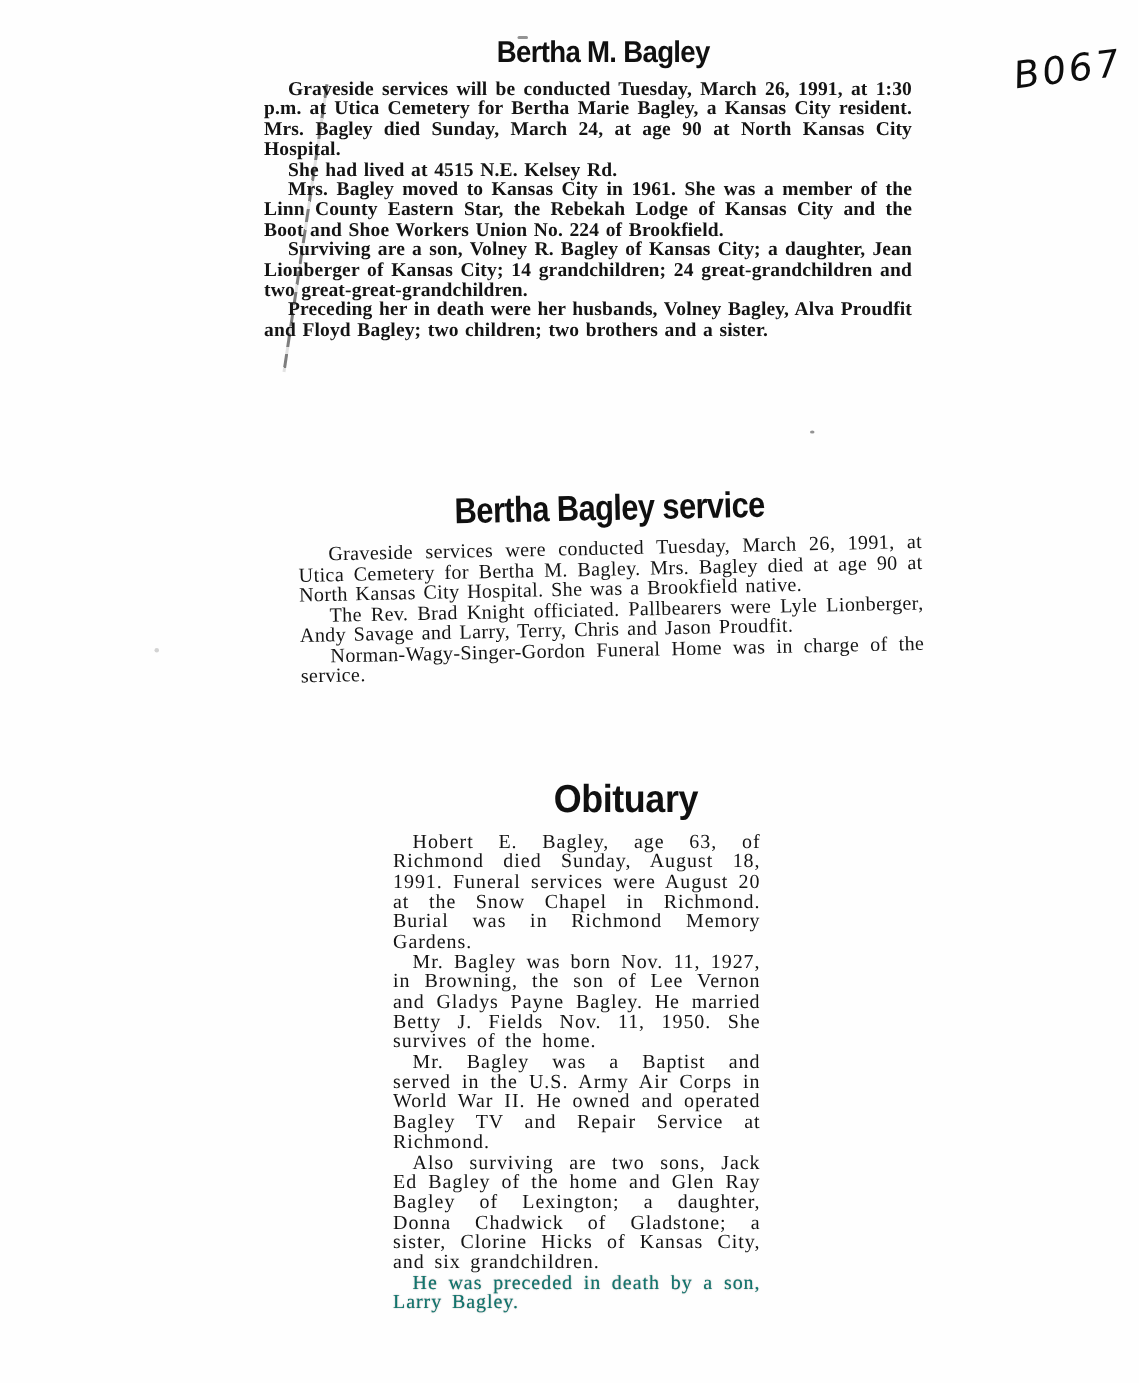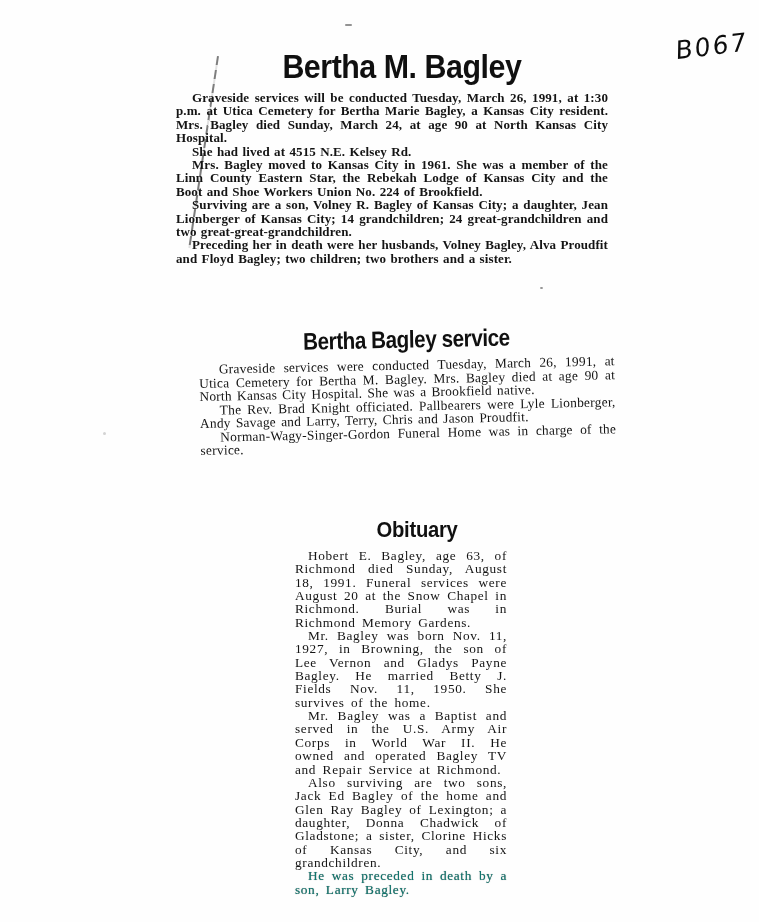--- a/index.html
+++ b/index.html
@@ -21,25 +21,25 @@
     font-weight: 700;
     color: #101010;
     text-align: center;
     margin: 0 0 5px 0;
     white-space: nowrap;
   }
   .headline .squeeze {
     display: inline-block;
     transform-origin: center;
   }
-  .h1 { font-size: 33px; letter-spacing: -0.5px; transform: translateX(10px); margin-top: 24px; }
+  .h1 { font-size: 20px; letter-spacing: -0.5px; transform: translateX(10px); }
   .h1 .squeeze { transform: scaleX(0.92); }
   .h2 { font-size: 24px; letter-spacing: -0.5px; margin-bottom 4px; }
   .h2 .squeeze { transform: scaleX(0.86); }
-  .h3 { font-size: 22px; letter-spacing: -0.3px; transform: translateX(33px); margin-bottom: 6px; }
+  .h3 { font-size: 26px; letter-spacing: -0.3px; transform: translateX(33px); margin-bottom: 6px; }
   .h3 .squeeze { transform: scaleX(0.92); }
   .bodytext p {
     margin: 0;
     font-family: "Liberation Serif", serif;
     text-align: justify;
     color: #141414;
   }
   .art-1 { left: 176px; top: 24px; width: 432px; }
   .art-1 .bodytext p {
     font-size: 13px; line-height: 13.4px;
@@ -55,21 +55,20 @@
   .art-2 .bodytext p {
     font-size: 13.4px; line-height: 13.5px;
     letter-spacing: 0.25px; word-spacing: 1.5px;
     text-indent: 20px;
   }
   .art-3 { left: 262px; top: 517px; width: 245px; }
   .art-3 .bodytext p {
     font-size: 13.3px; line-height: 13.35px;
     letter-spacing: 0.65px; word-spacing: 2.5px;
     text-indent: 13px;
-    margin-left: 33px;
   }
   .art-3 .bodytext p.faded-line { color: #0f766e; text-shadow: 0 0 0.8px rgba(90,90,90,0.8); }
   .handwritten {
     position: absolute;
     left: 676px; top: 36px;
     font-family: "DejaVu Sans", sans-serif;
     font-size: 25px;
     font-weight: 500;
     color: #0d0d0d;
     letter-spacing: 2px;

